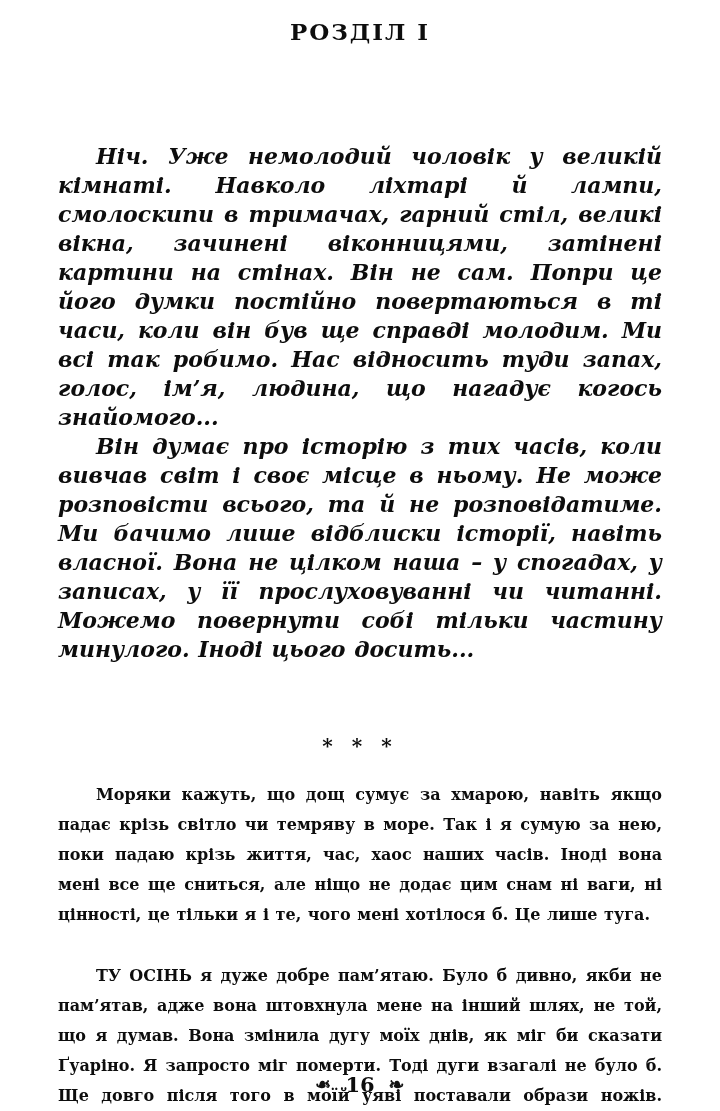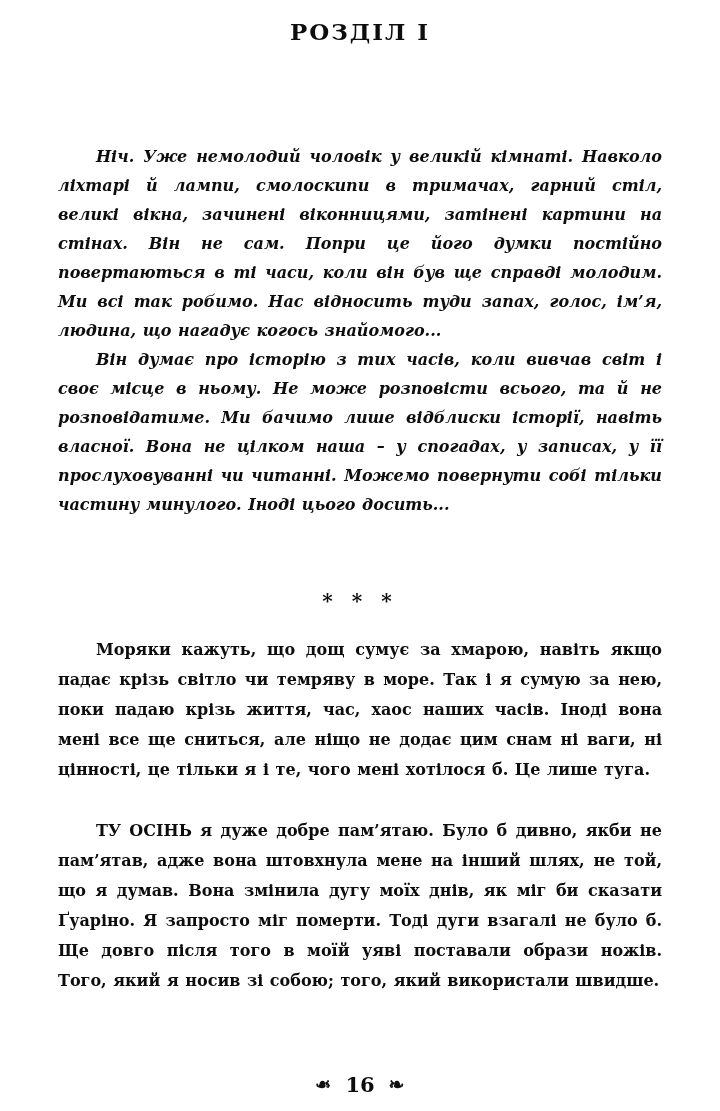--- a/index.html
+++ b/index.html
@@ -28,21 +28,21 @@
     font-weight: 700;
   }
   .intro {
     margin-top: 97px;
     font-style: italic;
   }
   .page p {
     margin: 0;
     text-indent: 38px;
     text-align: justify;
-    font-size: 16px;
+    font-size: 22px;
     line-height: 29px;
     word-spacing: 1px;
   }
   .body-text p {
     font-size: 16px;
     line-height: 30px;
   }
   .separator {
     margin-top: 70px;
     text-align: center;

